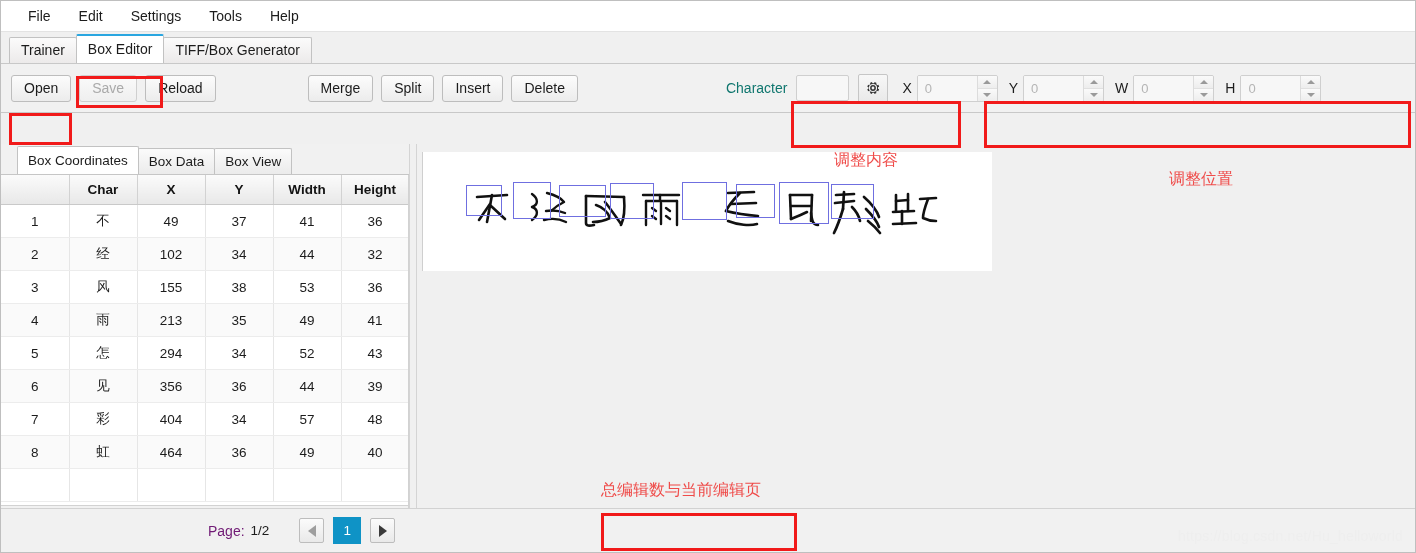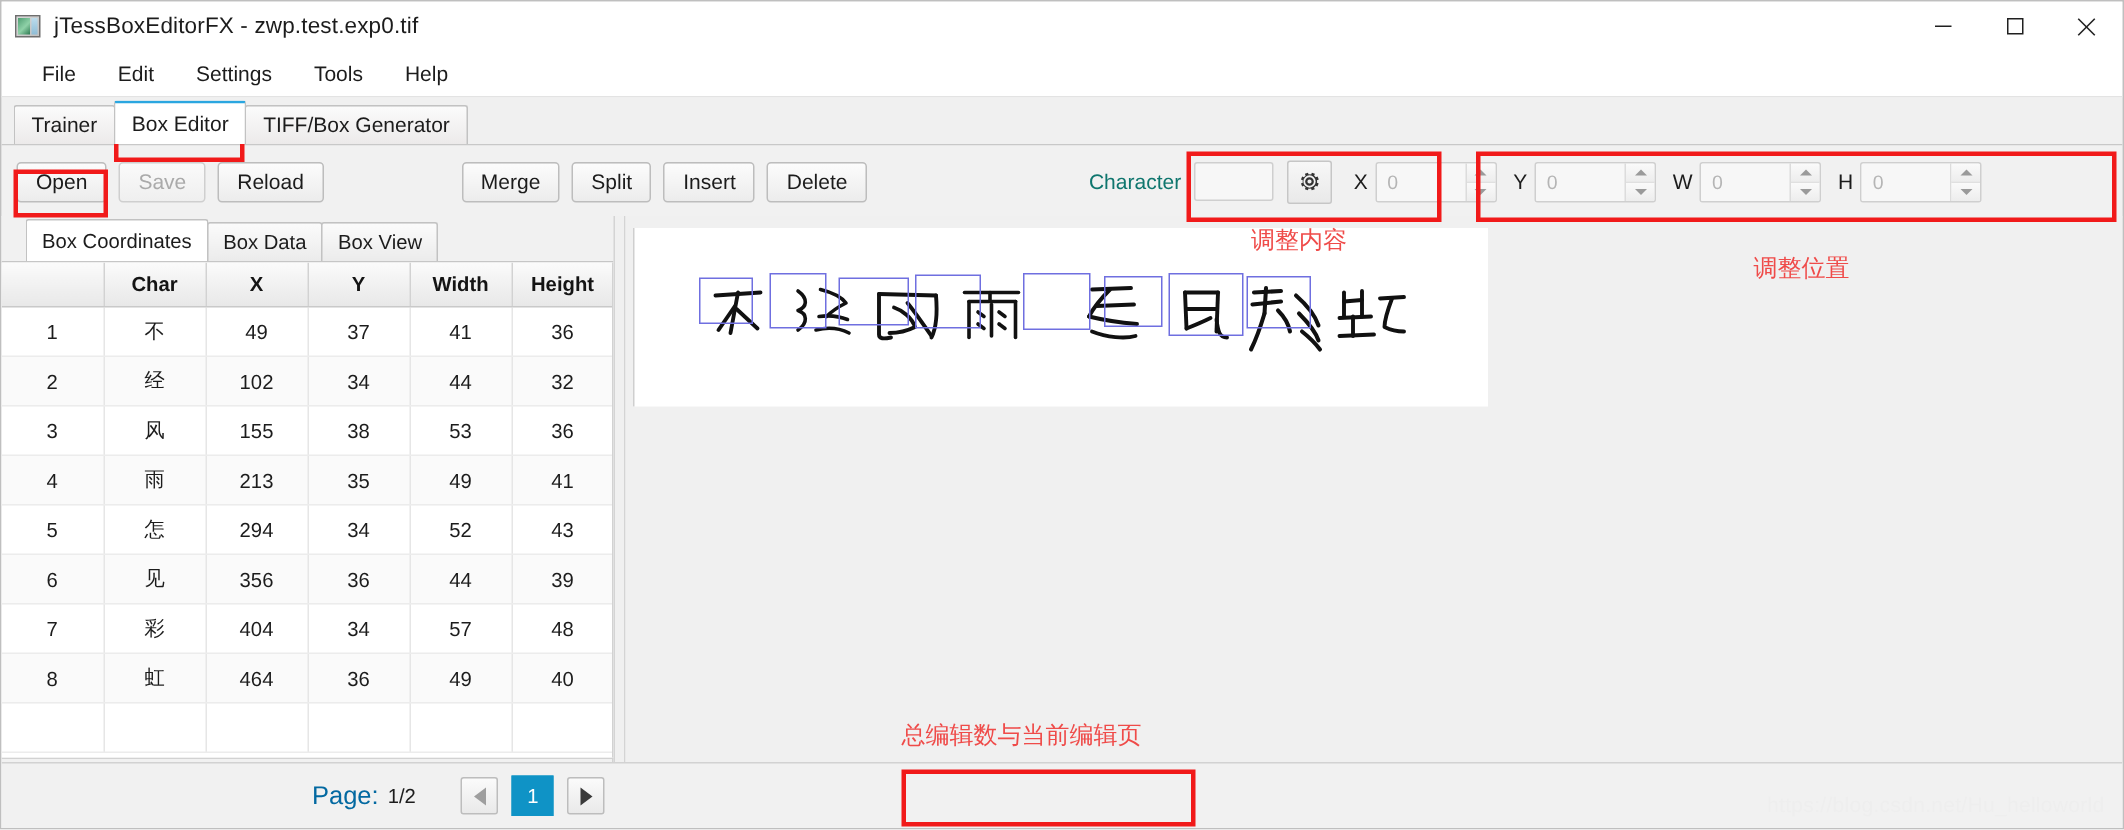--- a/index.html
+++ b/index.html
@@ -353,21 +353,21 @@
     display: flex;
     align-items: center;
   }
   .page-group {
     position: absolute;
     left: 207px;
     display: flex;
     align-items: center;
     gap: 9px;
   }
-  .page-label { font-size: 17px; color:#0369a1; }
+  .page-label { font-size: 14px; color:#701a75; }
   .page-count { font-size: 13.5px; color:#1c1c1c; margin-left: -3px;}
   .pg-btn {
     width: 25px; height: 25px;
     background: linear-gradient(180deg,#fbfbfb,#e9e9e9);
     border: 1px solid #bdbdbd;
     border-radius: 2px;
     display: flex; align-items:center; justify-content:center;
     box-sizing: border-box;
   }
   .pg-num {
@@ -389,42 +389,20 @@
     font-size: 14px;
     color: #eeeeee;
     letter-spacing: .2px;
   }
 </style>
 </head>
 <body>
 
 <div class="app">
 
-  <div class="titlebar">
-    <div class="title-icon"></div>
-    <div class="title-text">jTessBoxEditorFX - zwp.test.exp0.tif</div>
-    <div class="win-controls">
-      <div class="win-btn">
-        <svg width="13" height="13" viewBox="0 0 13 13">
-            <line x1="1" y1="6.5" x2="12" y2="6.5" stroke="#202020" stroke-width="1"></line>
-          </svg>
-      </div>
-      <div class="win-btn">
-        <svg width="13" height="13" viewBox="0 0 13 13">
-            <rect x="1.5" y="1.5" width="10" height="10" fill="none" stroke="#202020" stroke-width="1"></rect>
-          </svg>
-      </div>
-      <div class="win-btn">
-        <svg width="14" height="14" viewBox="0 0 14 14">
-            <line x1="1.5" y1="1.5" x2="12.5" y2="12.5" stroke="#202020" stroke-width="1.1"></line>
-            <line x1="12.5" y1="1.5" x2="1.5" y2="12.5" stroke="#202020" stroke-width="1.1"></line>
-          </svg>
-      </div>
-    </div>
-  </div>
 
   <div class="menubar">
     <div class="menu-item">File</div>
     <div class="menu-item">Edit</div>
     <div class="menu-item">Settings</div>
     <div class="menu-item">Tools</div>
     <div class="menu-item">Help</div>
   </div>
 
   <div class="toptabs">

